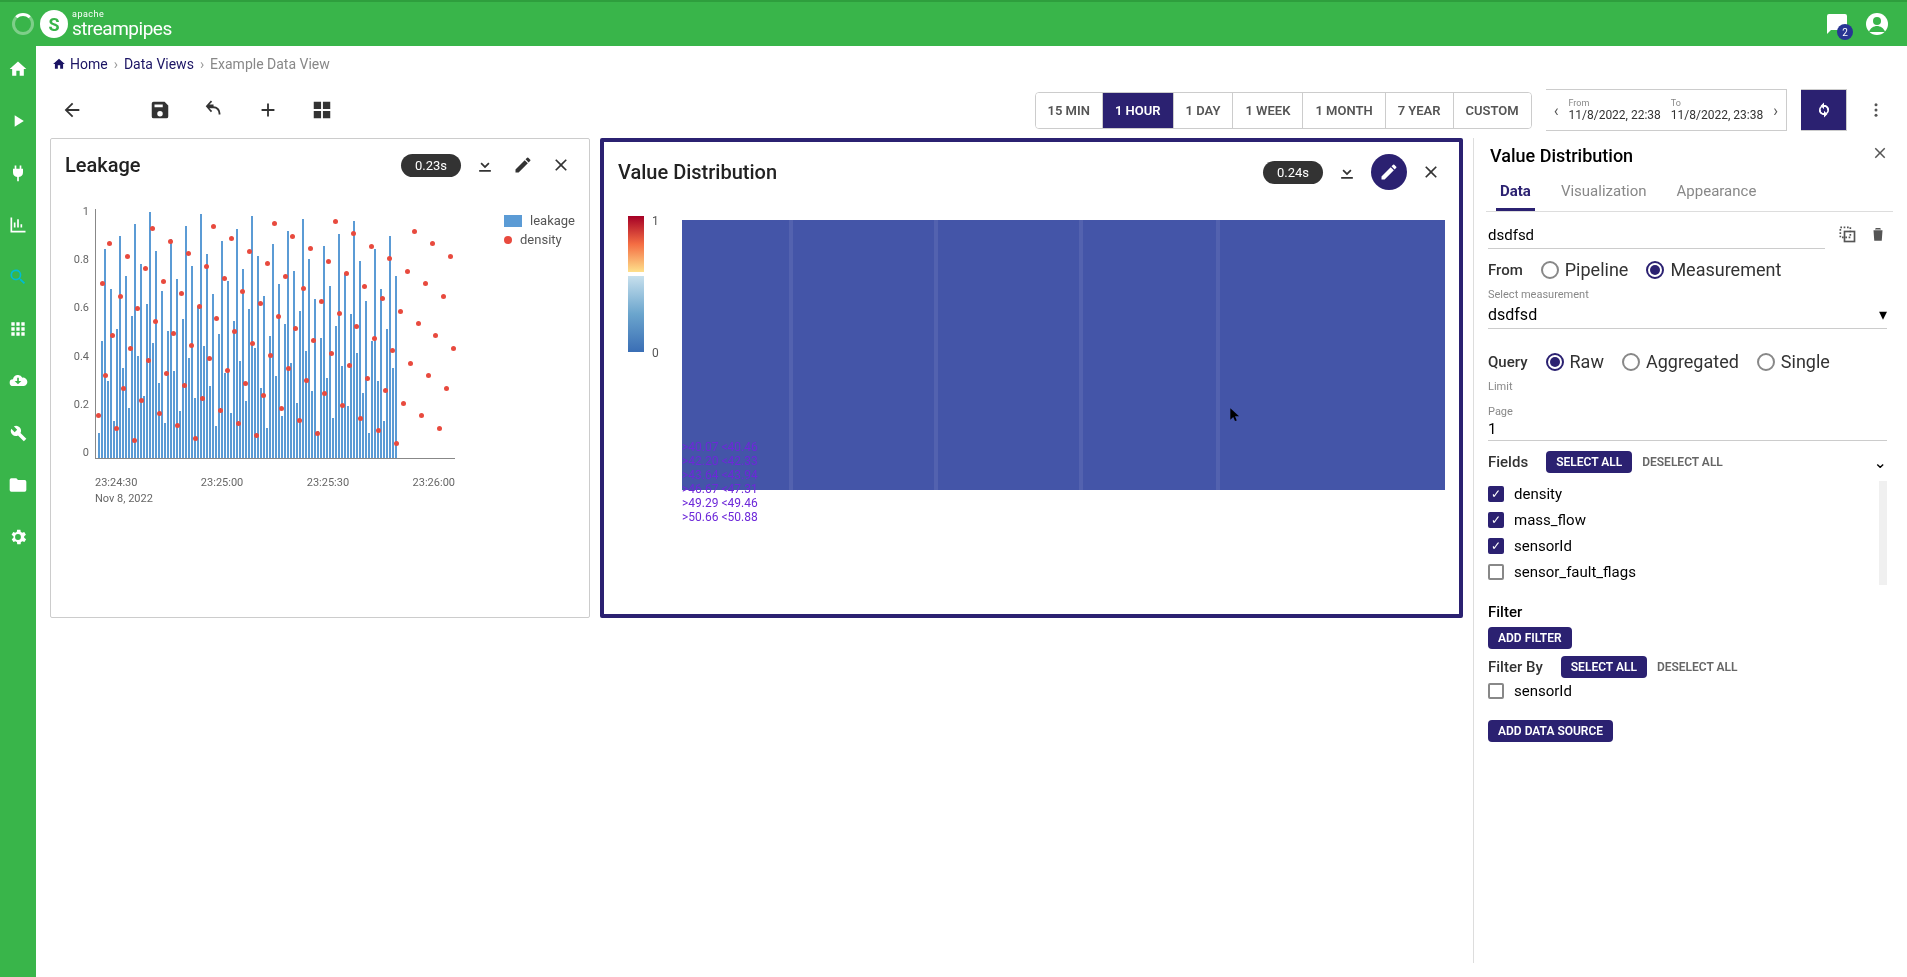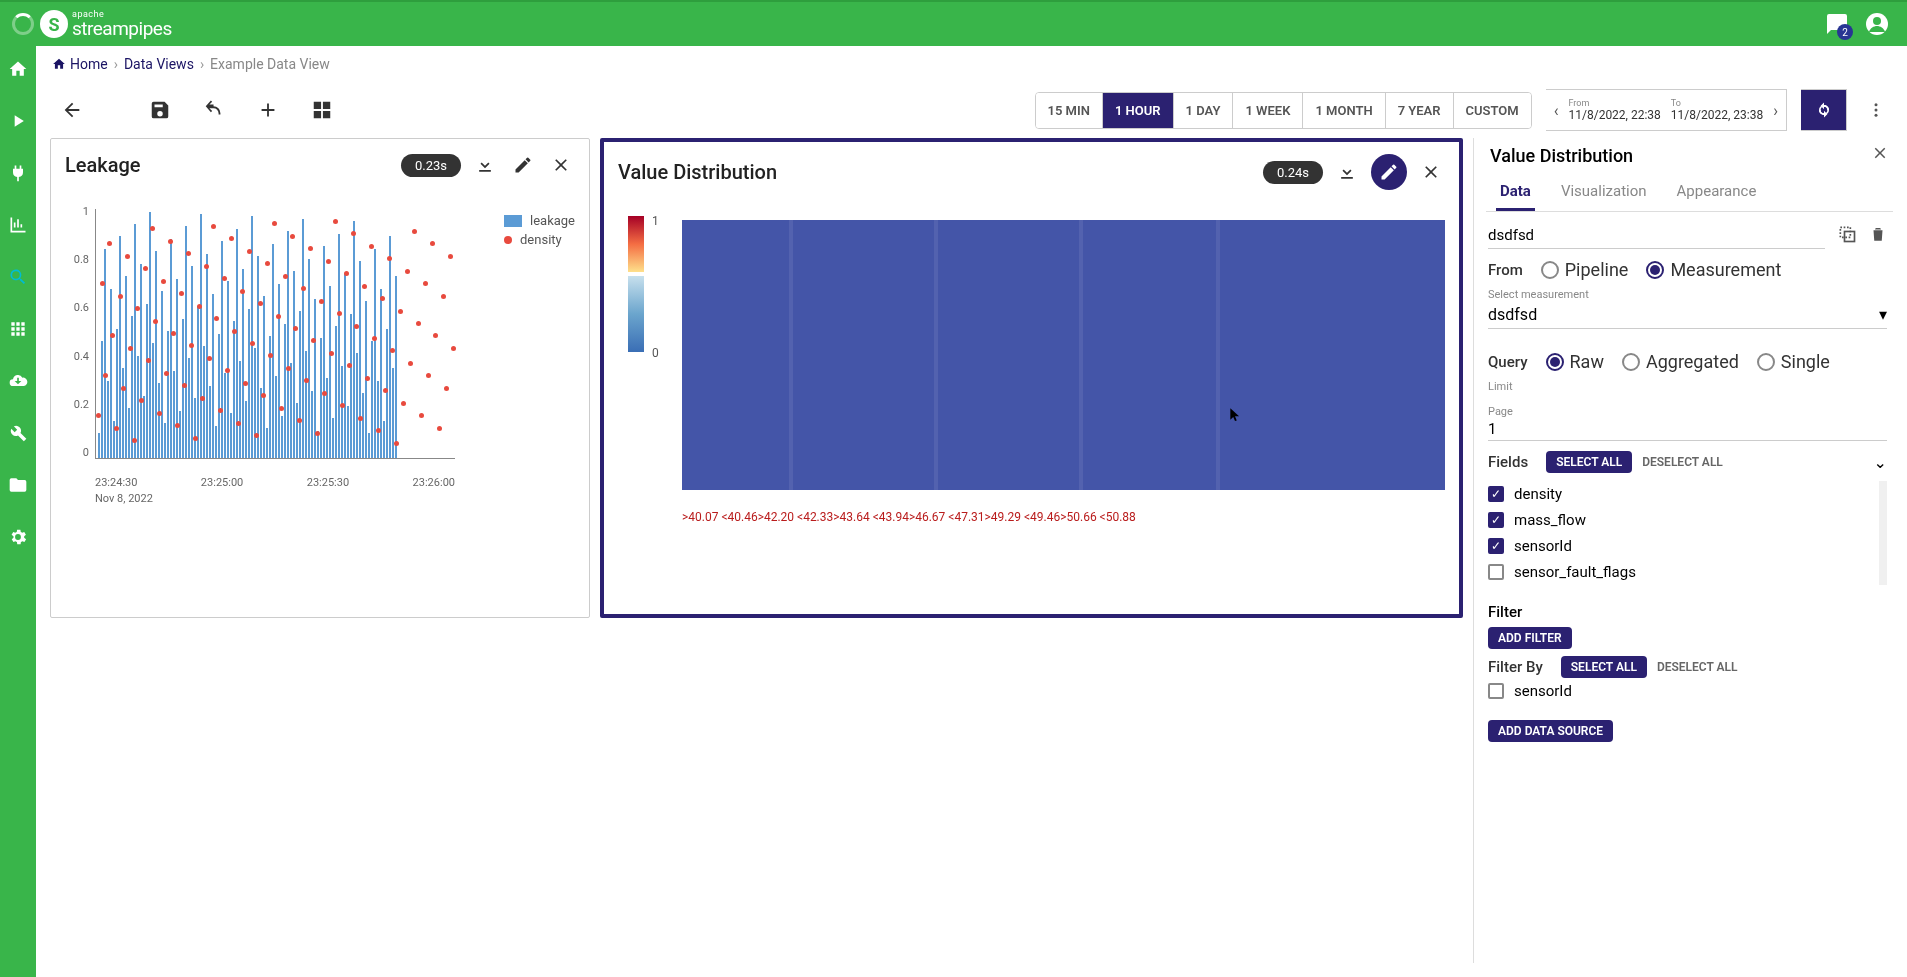--- a/index.html
+++ b/index.html
@@ -87,21 +87,21 @@
 
 
 .vdist-chart { position: relative; height: 320px; }
 .vdist-colorbar { position: absolute; left: 10px; top: 6px; width: 34px; height: 160px; }
 .vdist-colorbar .gradient { width: 16px; height: 56px; background: linear-gradient(to bottom, #a50026, #f46d43, #fee08b); margin-bottom: 4px; }
 .vdist-colorbar .gradient2 { width: 16px; height: 76px; background: linear-gradient(to bottom, #c7e0ed, #6ba5cd, #3a6eb5); }
 .vdist-colorbar .cblabel { position: absolute; left: 24px; font-size: 12px; color: #555; }
 .vdist-heatmap { position: absolute; left: 64px; top: 10px; right: 0; height: 270px; }
 .vdist-heat-cell { background: #4455a8; width: 100%; height: 100%; position: relative; }
 .vdist-heat-stripe { position: absolute; top: 0; bottom: 0; width: 4px; background: #5362af; }
-.vdist-xlabels { position: absolute; left: 64px; right: 0; bottom: 6px; display: flex; justify-content: flex-start; font-size: 12px; color: #b91c1c; }
+.vdist-xlabels { position: absolute; left: 64px; right: 0; bottom: 6px; display: flex; justify-content: flex-end; font-size: 12px; color: #6d28d9; flex-direction: column; }
 .cursor-marker { position: absolute; width: 12px; height: 18px; color: #000; pointer-events: none; }
 
 
 .config-header { display: flex; align-items: center; padding: 6px 4px 8px; }
 .config-title { font-size: 18px; font-weight: 500; flex: 1; }
 .config-close { cursor: pointer; color: #555; }
 .config-tabs { display: flex; gap: 22px; border-bottom: 1px solid #ddd; padding: 0 10px; }
 .config-tab { padding: 8px 4px; font-size: 15px; color: #888; cursor: pointer; }
 .config-tab.active { color: #2b2171; border-bottom: 3px solid #2b2171; font-weight: 700; }
 .config-scroll { flex: 1; overflow-y: auto; padding: 10px 6px 10px 2px; }

